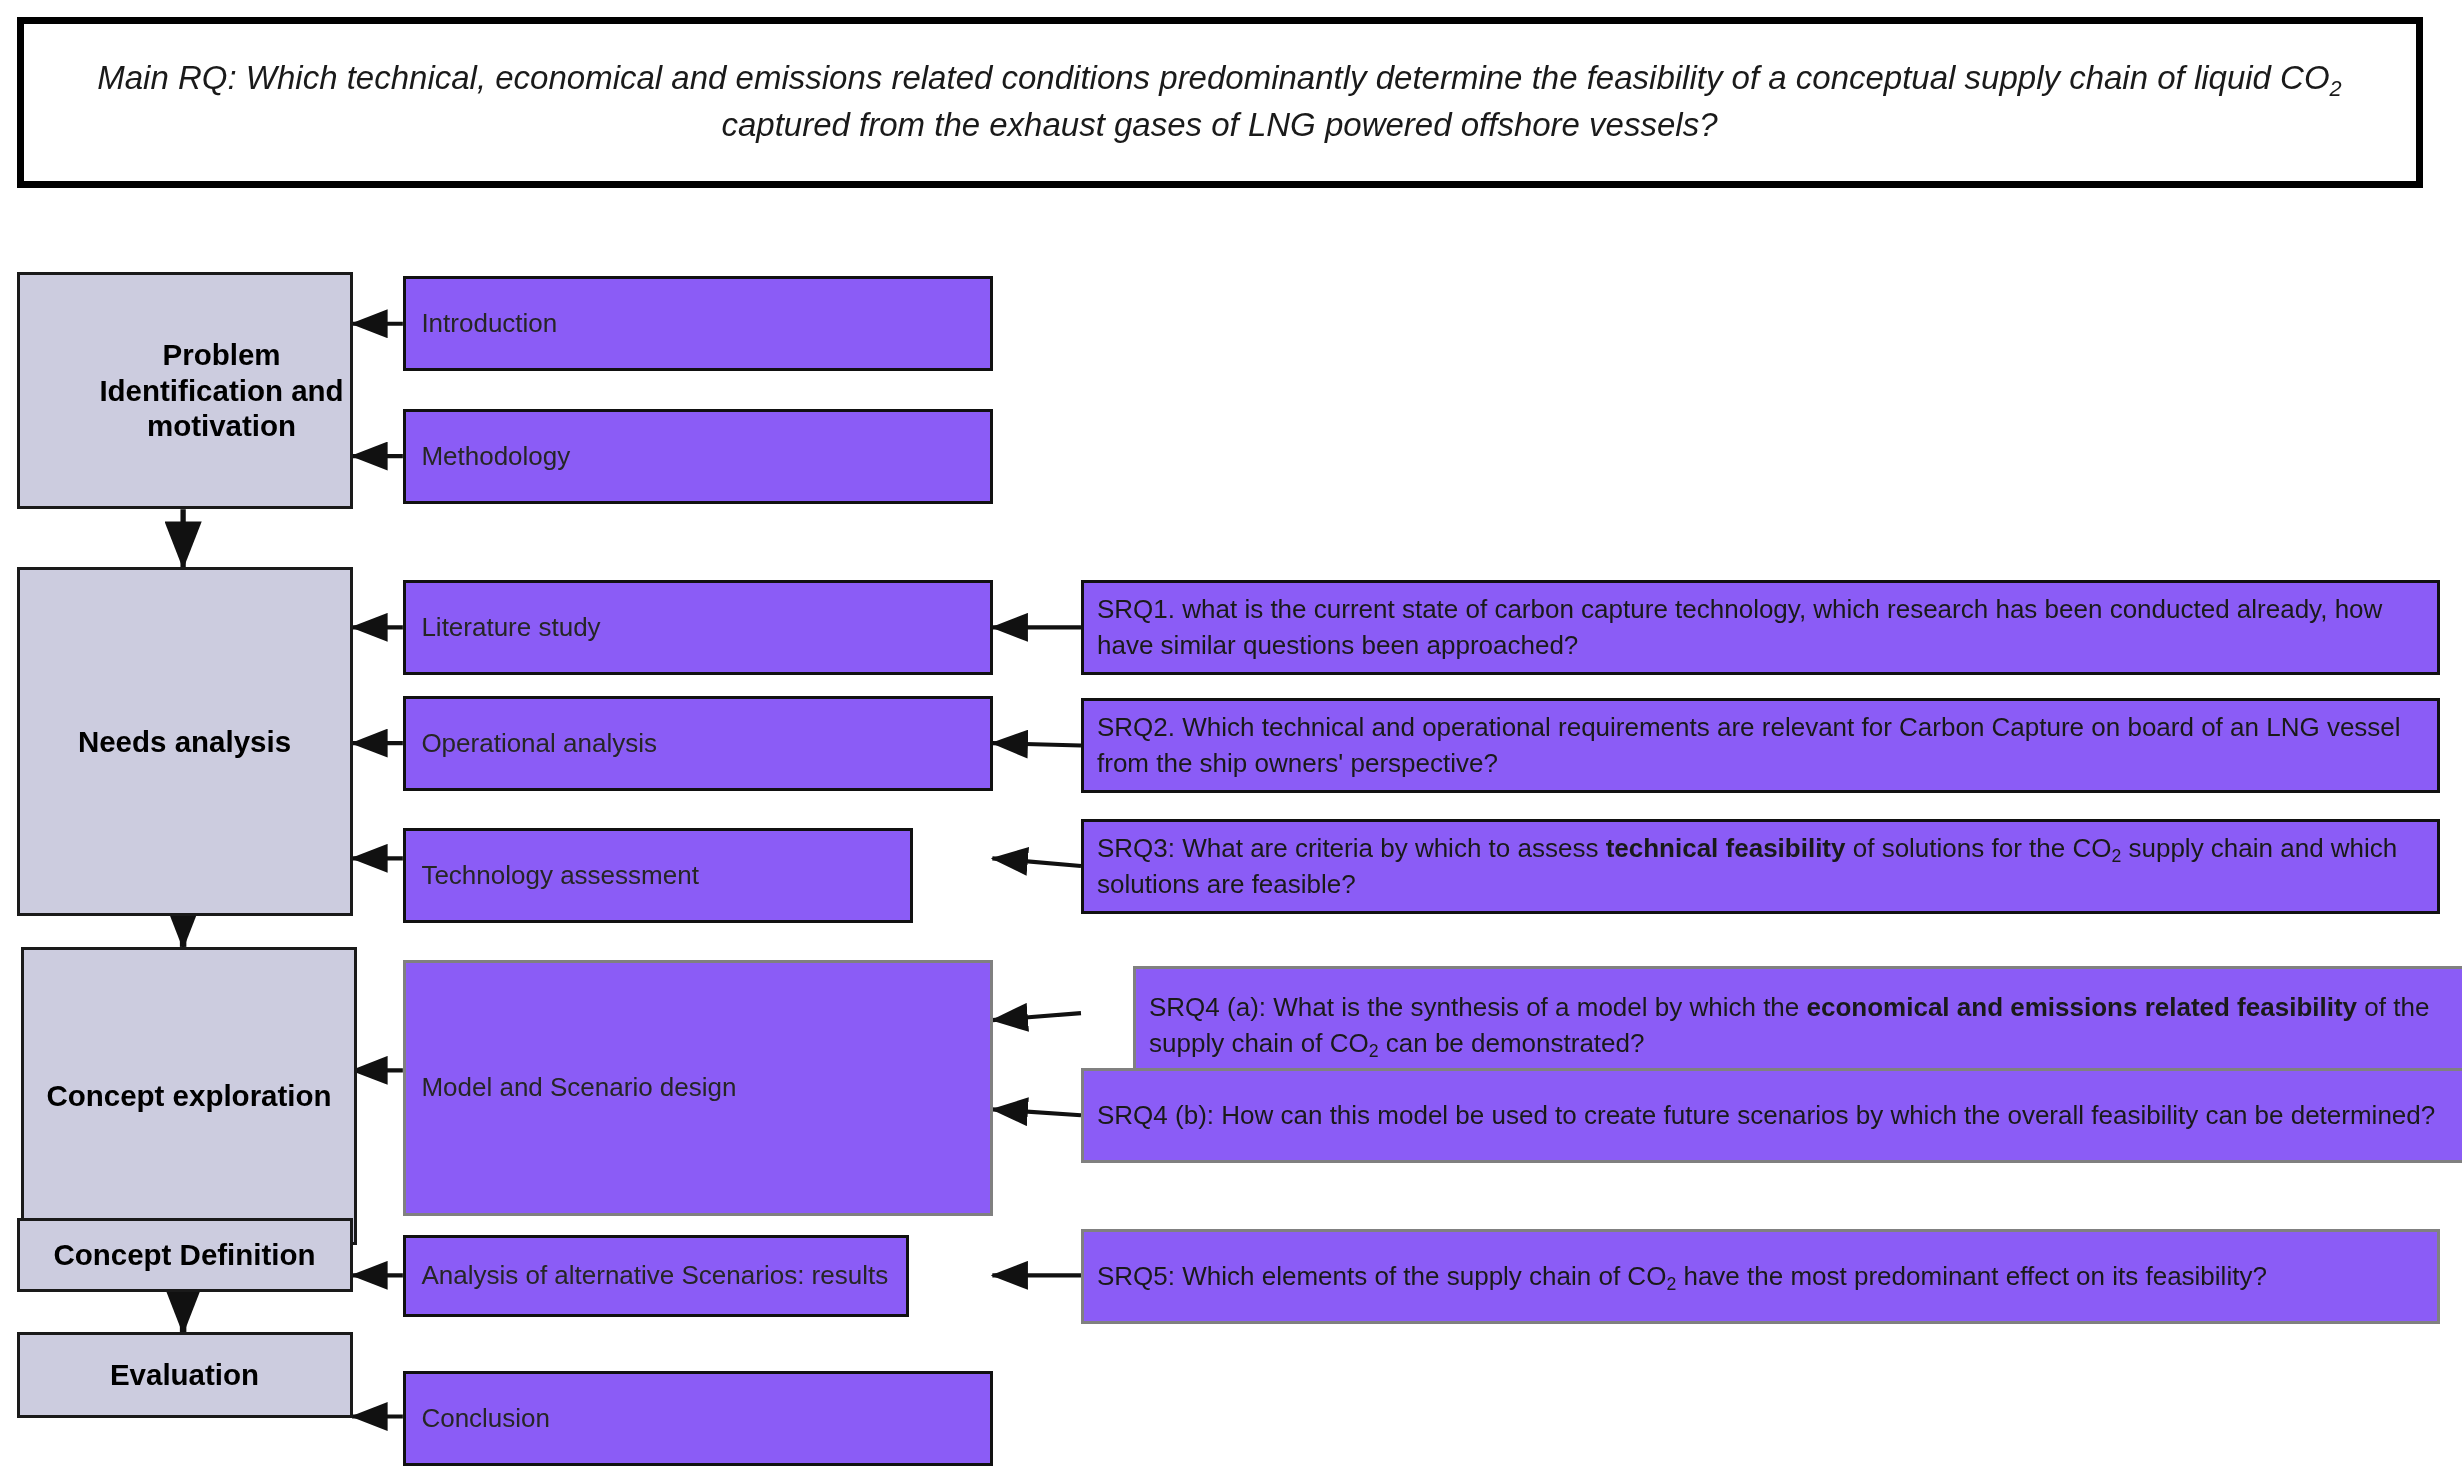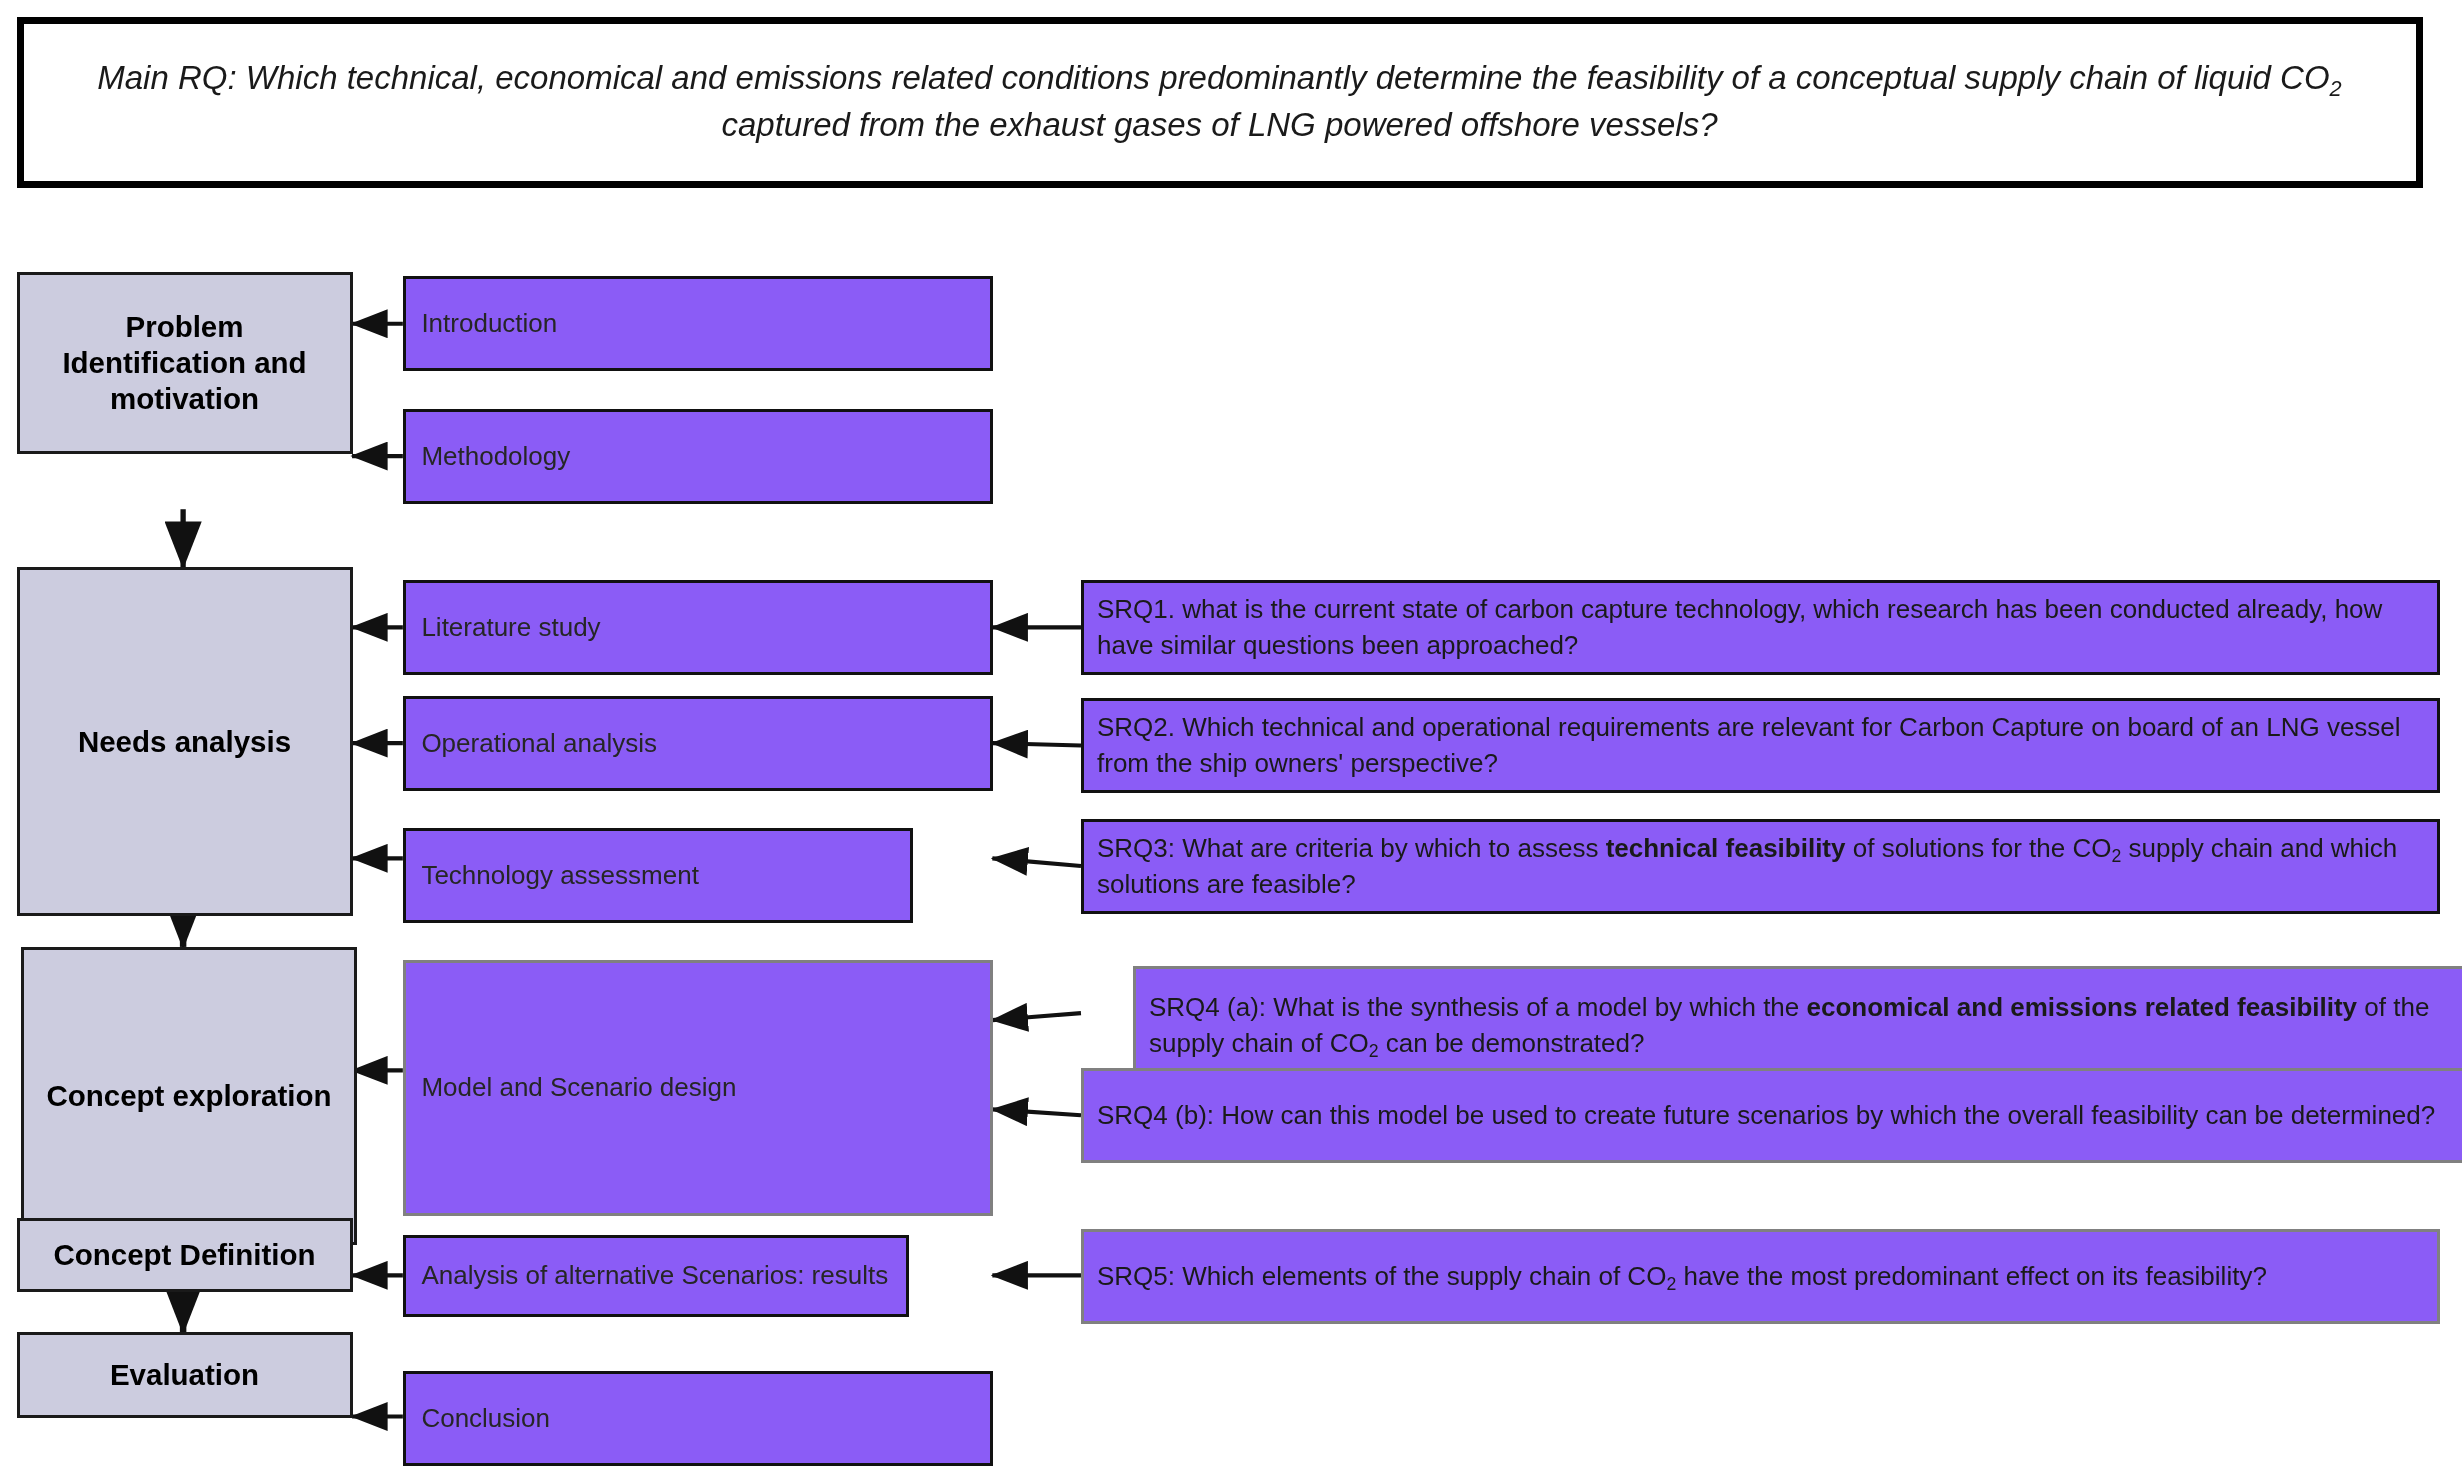--- a/index.html
+++ b/index.html
@@ -154,21 +154,21 @@
     <line x1="682" y1="2398" x2="596" y2="2398" stroke="#111111" stroke-width="7" marker-end="url(#arrowhead)"></line>
 
     <line x1="1830" y1="1062" x2="1680" y2="1062" stroke="#111111" stroke-width="7" marker-end="url(#arrowhead)"></line>
     <line x1="1830" y1="1262" x2="1680" y2="1258" stroke="#111111" stroke-width="7" marker-end="url(#arrowhead)"></line>
     <line x1="1830" y1="1466" x2="1680" y2="1453" stroke="#111111" stroke-width="7" marker-end="url(#arrowhead)"></line>
     <line x1="1830" y1="1715" x2="1680" y2="1727" stroke="#111111" stroke-width="7" marker-end="url(#arrowhead)"></line>
     <line x1="1830" y1="1888" x2="1680" y2="1878" stroke="#111111" stroke-width="7" marker-end="url(#arrowhead)"></line>
     <line x1="1830" y1="2159" x2="1680" y2="2159" stroke="#111111" stroke-width="7" marker-end="url(#arrowhead)"></line>
   </svg>
 
-  <div class="box stage-box" style="left:16.5px; top:272px; width:336px; height:182px;">
+  <div class="box stage-box" style="left:16.5px; top:272px; width:336px; height:237px;justify-content:flex-end;">
     <span class="stage-label" style="white-space:pre-line;">Problem
 Identification and
 motivation</span>
   </div>
 
   <div class="box stage-box" style="left:16.5px; top:567px; width:336px; height:349px;">
     <span class="stage-label" style="white-space:pre-line;">Needs analysis</span>
   </div>
 
   <div class="box stage-box" style="left:21px; top:947px; width:336px; height:298px;">

